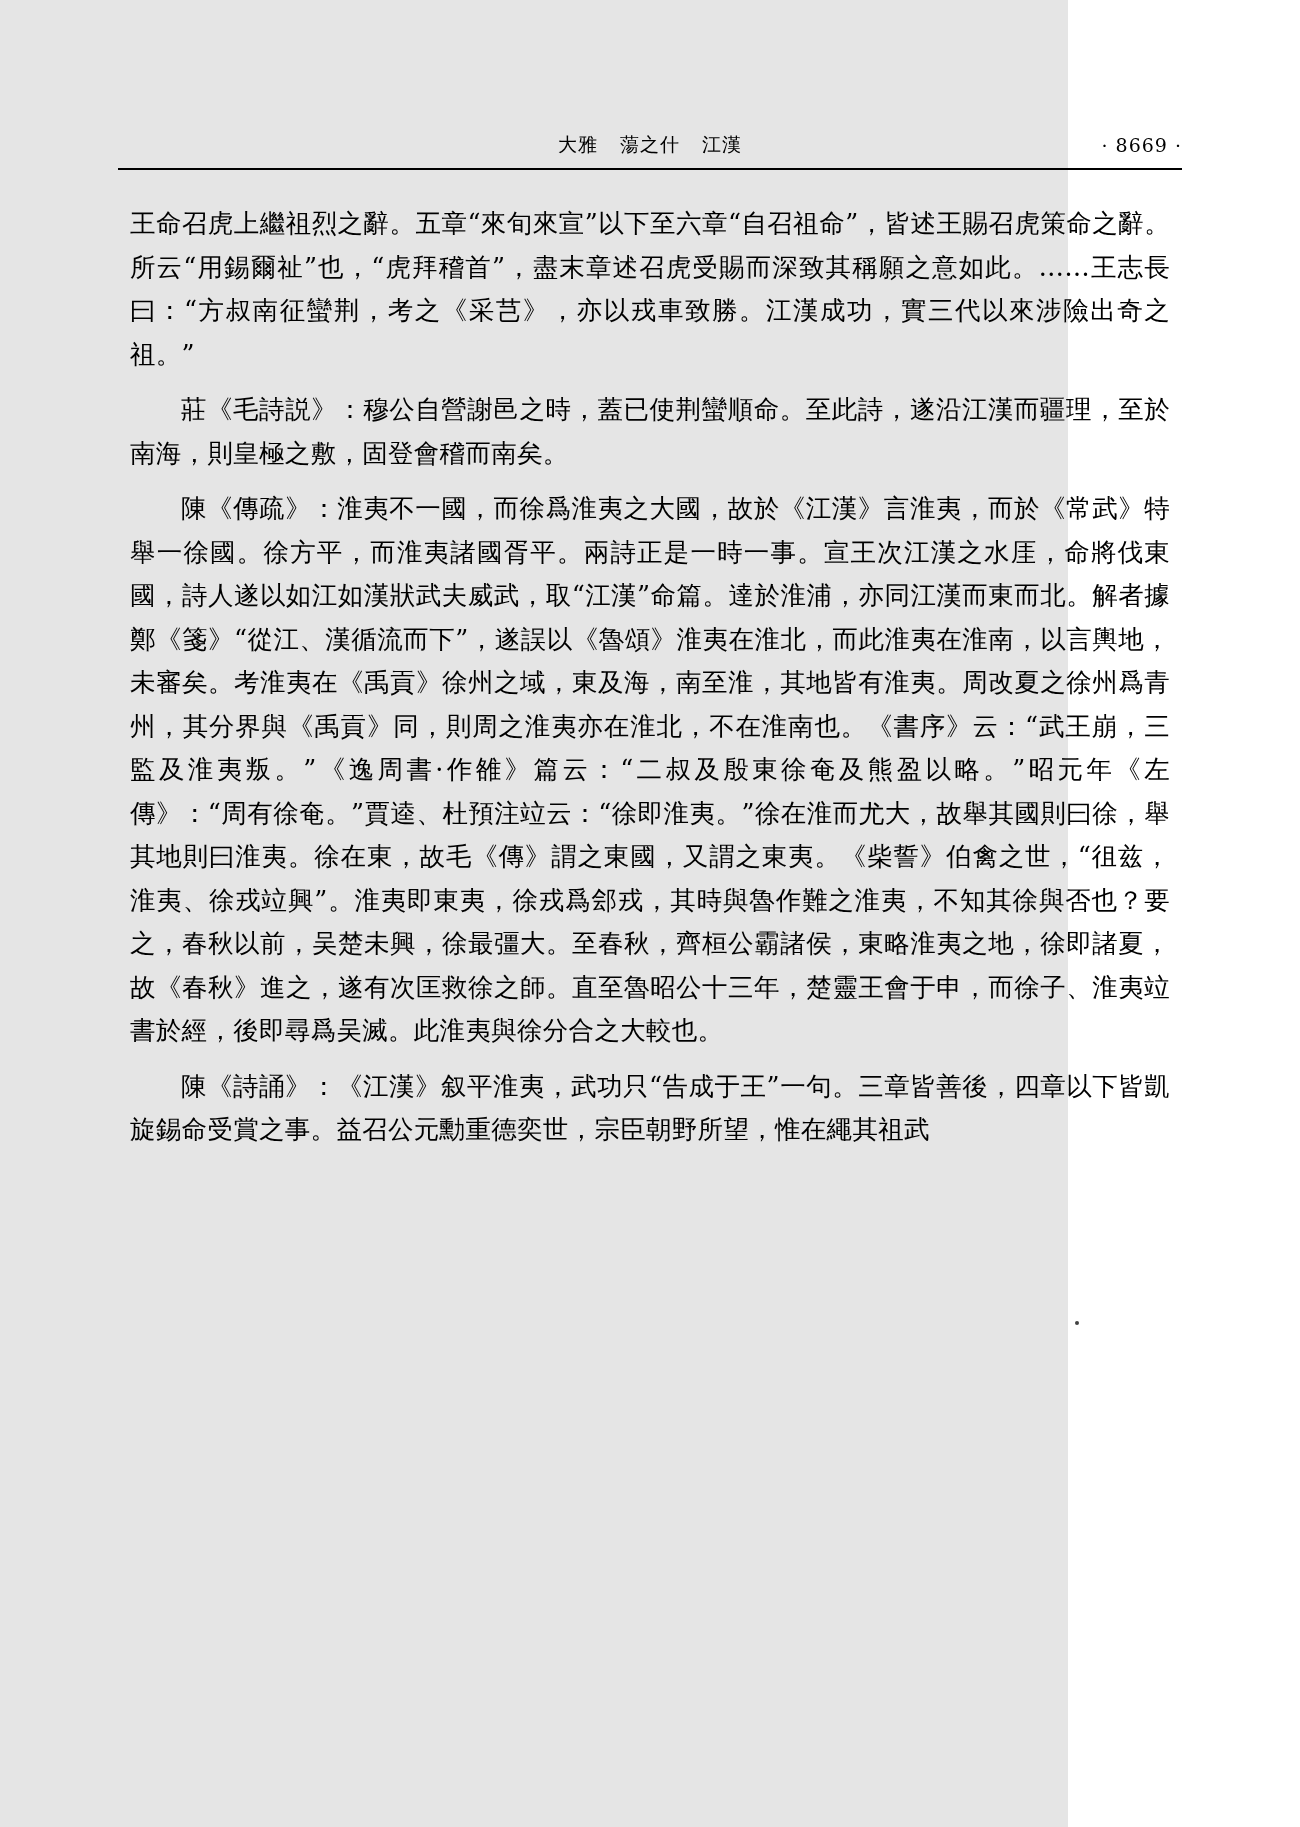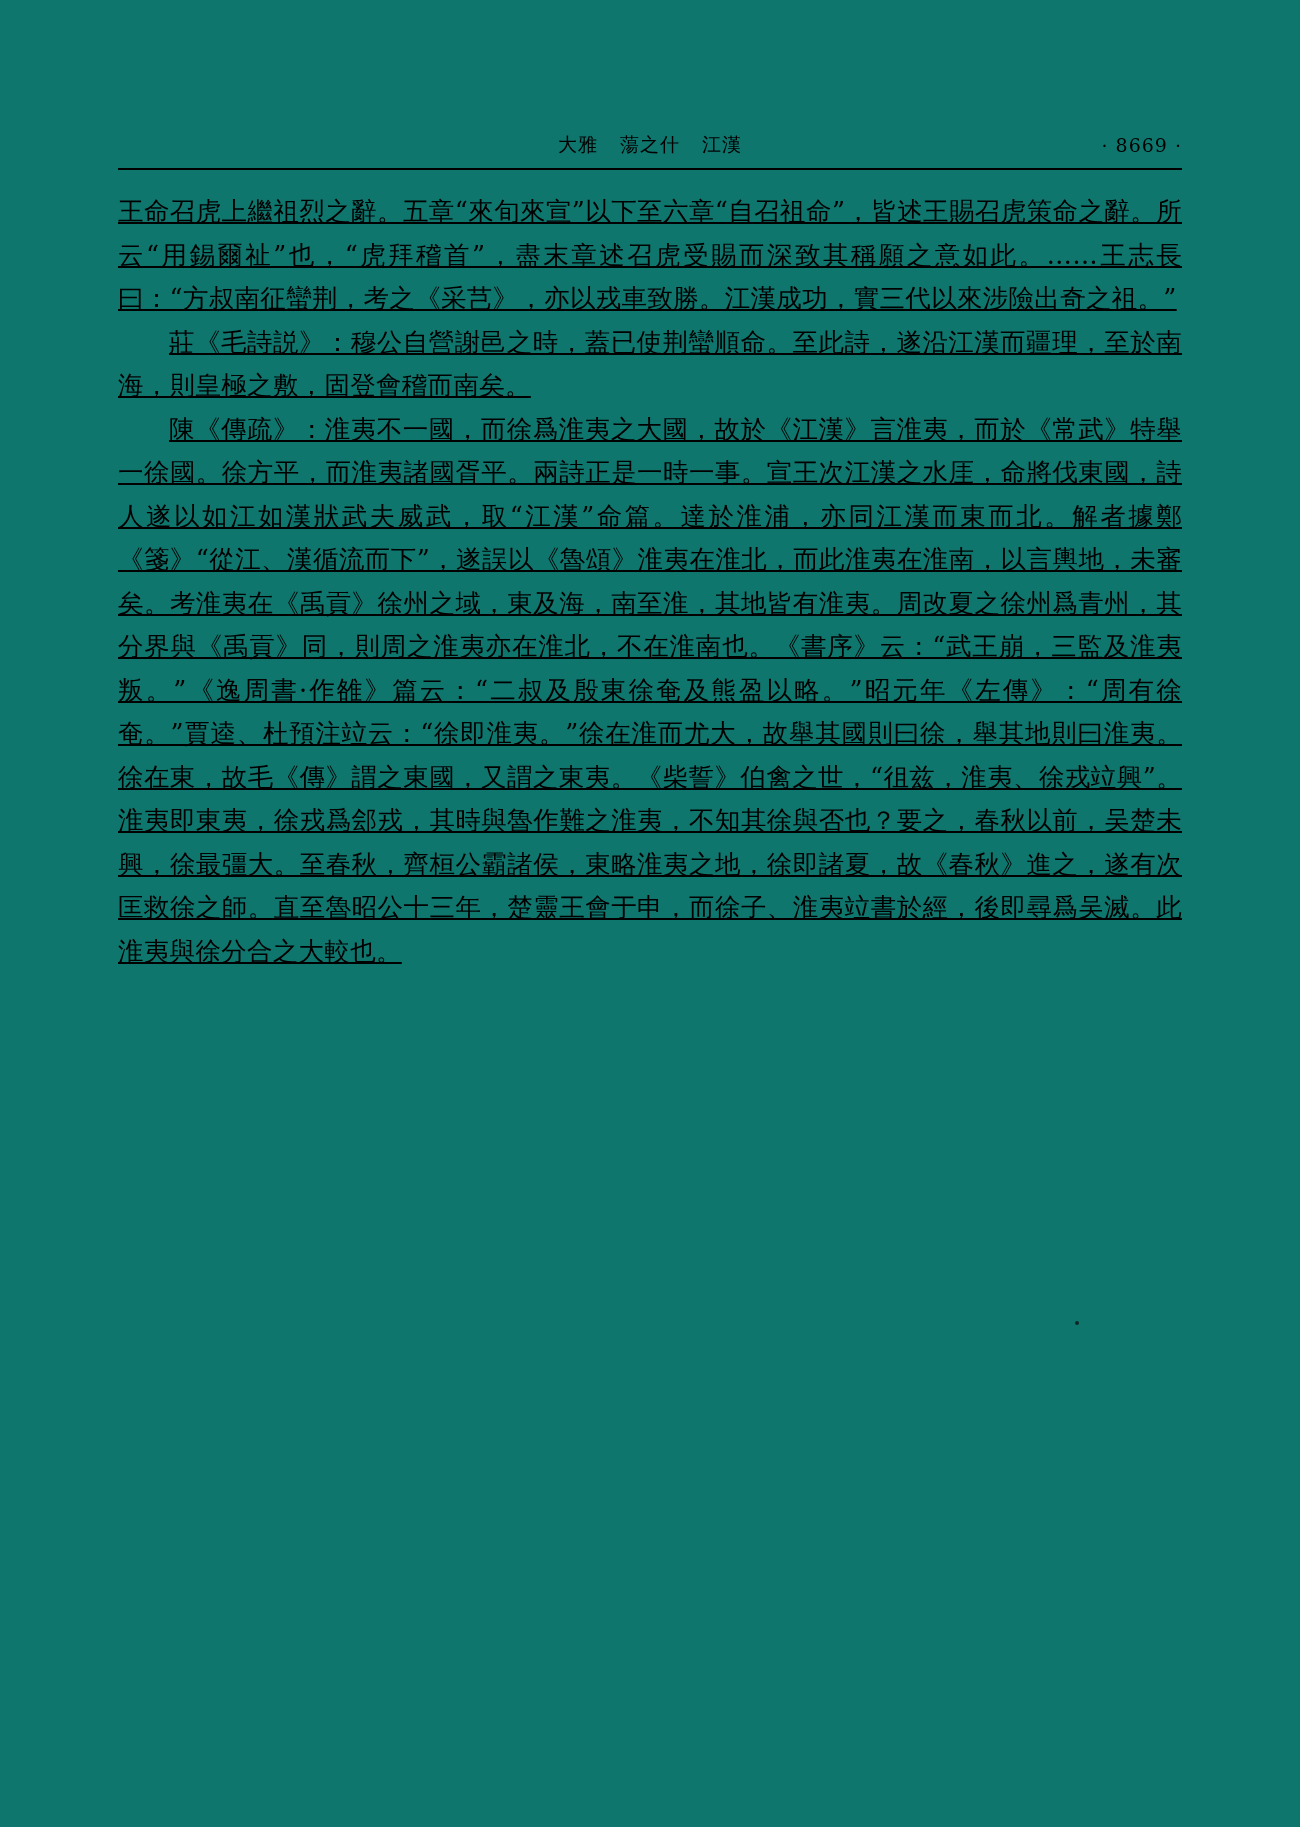--- a/index.html
+++ b/index.html
@@ -11,23 +11,23 @@
     width: 1300px;
     height: 1827px;
     font-family: "DejaVu Serif", "Liberation Serif", serif;
     color: #000000;
     position: relative;
     overflow: hidden;
   }
   .page {
     position: absolute;
     left: 0; top: 0;
-    width: 1300px;
+    width: 1068px;
     height: 1827px;
-    background: #0f766e;
+    background: #e5e5e5;
   }
   
   .header {
     position: absolute;
     left: 118px;
     top: 132px;
     width: 1064px;
     height: 34px;
   }
   .header-center {
@@ -60,27 +60,26 @@
     background: #000000;
   }
   
   .content {
     position: absolute;
     left: 118px;
     top: 190px;
     width: 1064px;
   }
   p.para {
-    margin: 0;
+    margin: 12px;
     font-size: 25.5px;
     line-height: 43.5px;
     text-align: justify;
     text-justify: inter-ideograph;
     letter-spacing: 0.3px;
-    text-decoration: underline;
   }
   p.indent {
     text-indent: 51px;
   }
   
   .ink-mark {
     position: absolute;
     left: 1075px;
     top: 1321px;
     width: 4px;
@@ -101,16 +100,17 @@
     </div>
     <div class="header-page">· 8669 ·</div>
   </div>
 
   <div class="rule"></div>
 
   <div class="content">
     <p class="para">王命召虎上繼祖烈之辭。五章“來旬來宣”以下至六章“自召祖命”，皆述王賜召虎策命之辭。所云“用錫爾祉”也，“虎拜稽首”，盡末章述召虎受賜而深致其稱願之意如此。……王志長曰：“方叔南征蠻荆，考之《采芑》，亦以戎車致勝。江漢成功，實三代以來涉險出奇之祖。”</p>
     <p class="para indent">莊《毛詩説》：穆公自營謝邑之時，蓋已使荆蠻順命。至此詩，遂沿江漢而疆理，至於南海，則皇極之敷，固登會稽而南矣。</p>
     <p class="para indent">陳《傳疏》：淮夷不一國，而徐爲淮夷之大國，故於《江漢》言淮夷，而於《常武》特舉一徐國。徐方平，而淮夷諸國胥平。兩詩正是一時一事。宣王次江漢之水厓，命將伐東國，詩人遂以如江如漢狀武夫威武，取“江漢”命篇。達於淮浦，亦同江漢而東而北。解者據鄭《箋》“從江、漢循流而下”，遂誤以《魯頌》淮夷在淮北，而此淮夷在淮南，以言輿地，未審矣。考淮夷在《禹貢》徐州之域，東及海，南至淮，其地皆有淮夷。周改夏之徐州爲青州，其分界與《禹貢》同，則周之淮夷亦在淮北，不在淮南也。《書序》云：“武王崩，三監及淮夷叛。”《逸周書·作雒》篇云：“二叔及殷東徐奄及熊盈以略。”昭元年《左傳》：“周有徐奄。”賈逵、杜預注竝云：“徐即淮夷。”徐在淮而尤大，故舉其國則曰徐，舉其地則曰淮夷。徐在東，故毛《傳》謂之東國，又謂之東夷。《柴誓》伯禽之世，“徂兹，淮夷、徐戎竝興”。淮夷即東夷，徐戎爲郐戎，其時與魯作難之淮夷，不知其徐與否也？要之，春秋以前，吴楚未興，徐最彊大。至春秋，齊桓公霸諸侯，東略淮夷之地，徐即諸夏，故《春秋》進之，遂有次匡救徐之師。直至魯昭公十三年，楚靈王會于申，而徐子、淮夷竝書於經，後即尋爲吴滅。此淮夷與徐分合之大較也。</p>
+    <p class="para indent">陳《詩誦》：《江漢》叙平淮夷，武功只“告成于王”一句。三章皆善後，四章以下皆凱旋錫命受賞之事。益召公元勳重德奕世，宗臣朝野所望，惟在繩其祖武</p>
   </div>
 
   <div class="ink-mark"></div>
 </div>
 
 </body></html>

